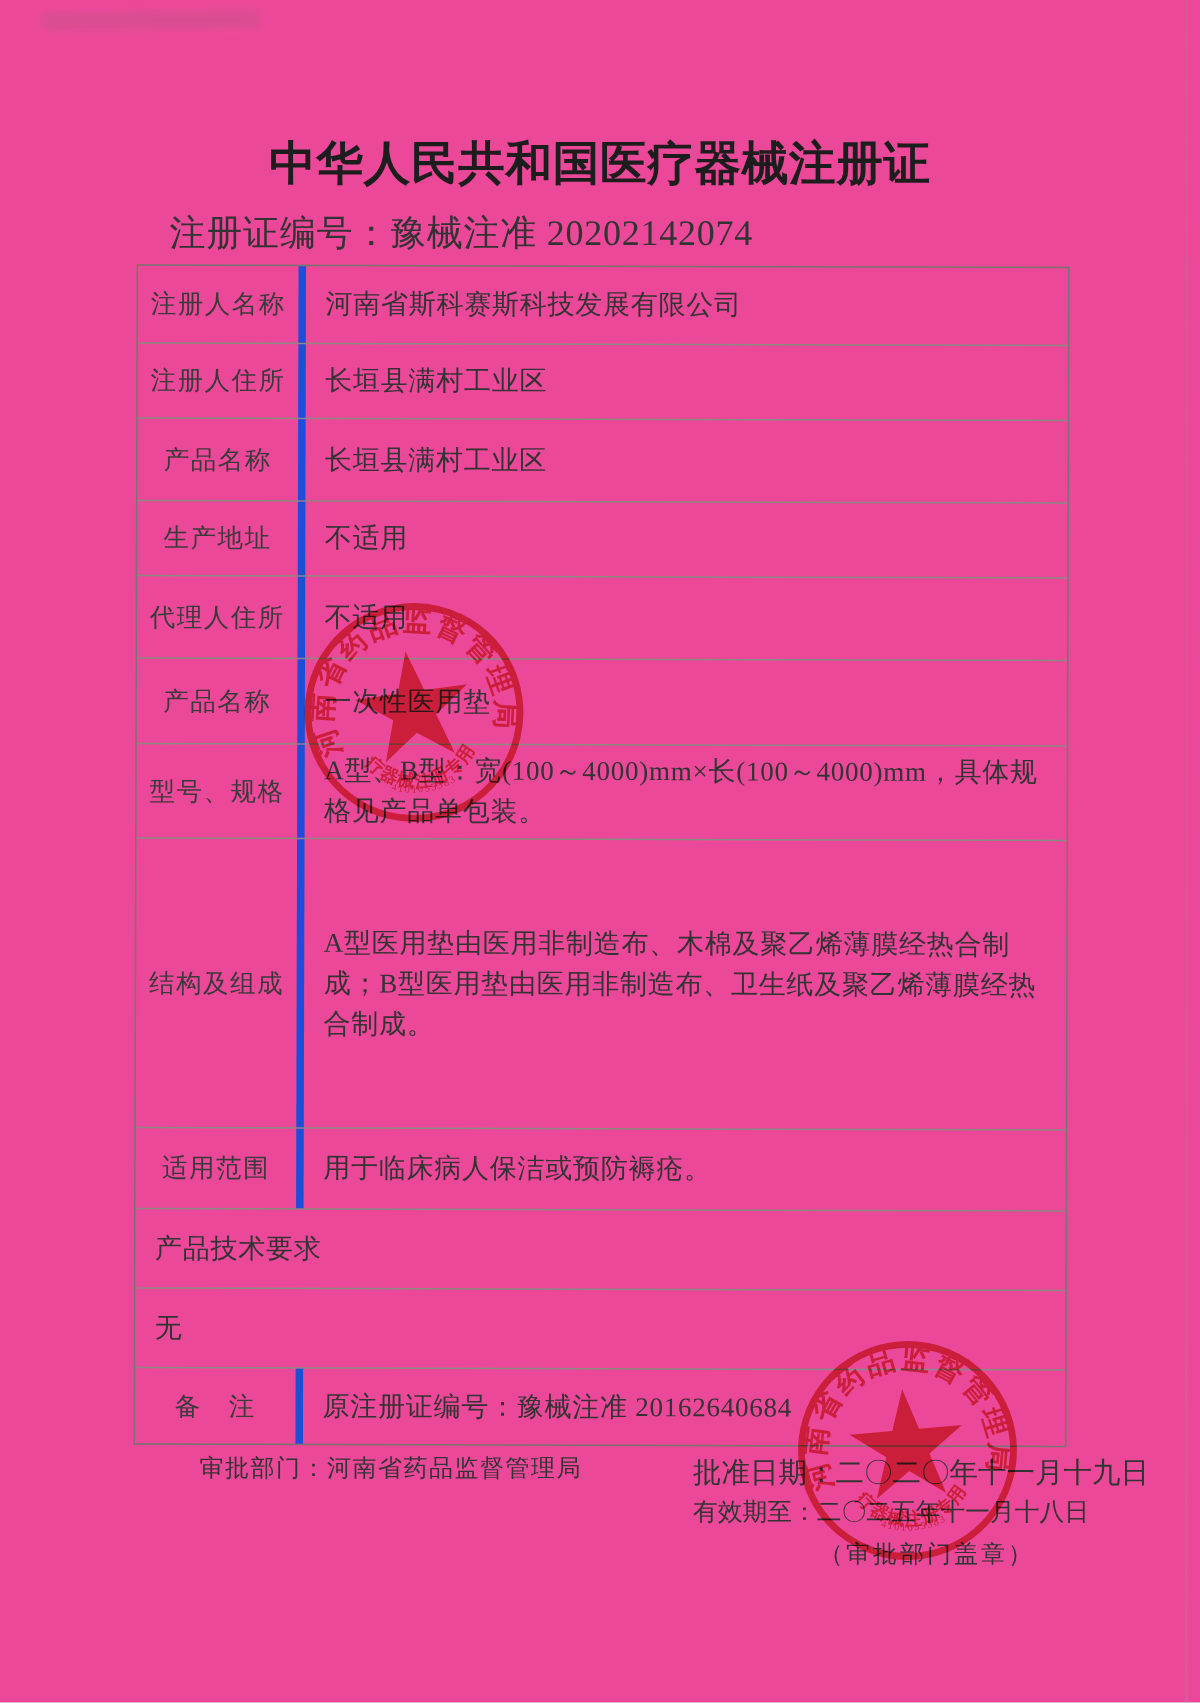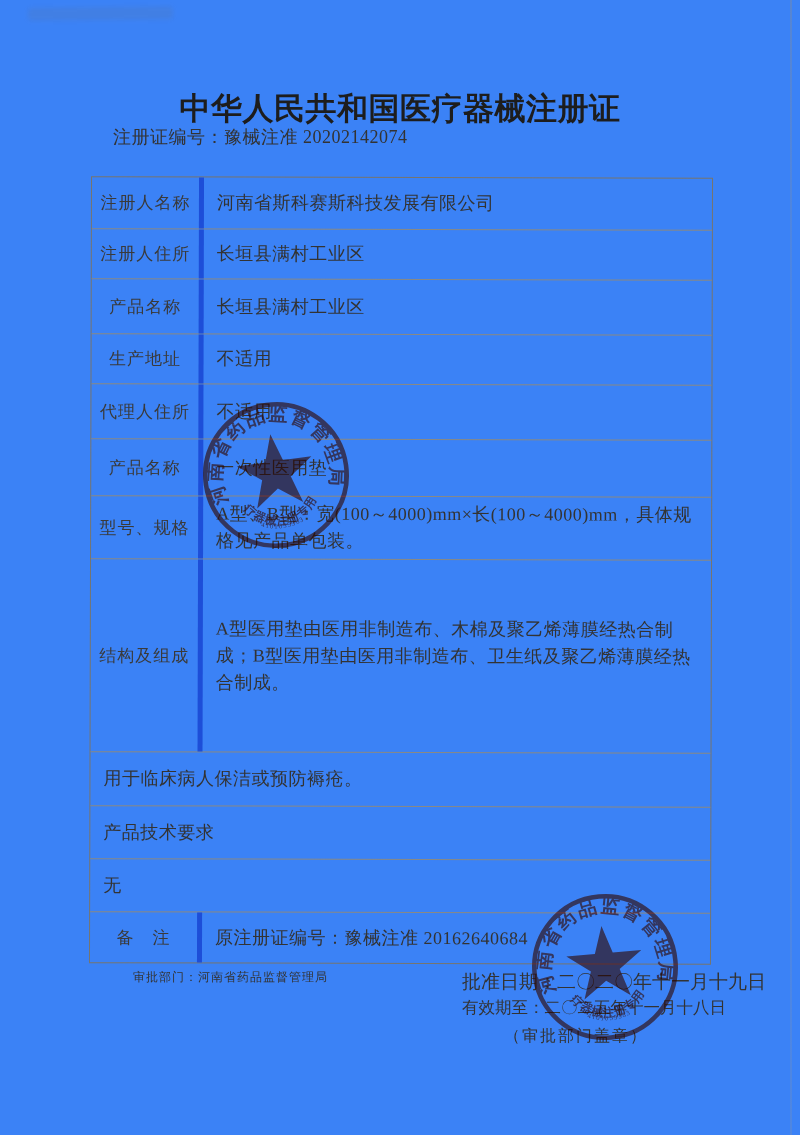--- a/index.html
+++ b/index.html
@@ -6,43 +6,43 @@
   body{
     width:800px;height:1135px;
     background:#f2f2f0;
     font-family:"Liberation Serif","DejaVu Serif",serif;
     color:#2e2e2e;
     overflow:hidden;
   }
   .paper{
     position:relative;
     width:800px;height:1135px;
-    background:#3b82f6;
+    background:#ec4899;
   }
   
   .smudge-top{
     position:absolute;left:28px;top:7px;width:145px;height:13px;
     background:rgba(110,110,110,0.13);
     filter:blur(2px);
     border-radius:4px;
     transform:rotate(-0.6deg);
   }
   .edge-right{
     position:absolute;left:790px;top:0;width:2px;height:1135px;
     background:linear-gradient(180deg,rgba(140,140,140,0.35),rgba(160,160,160,0.10) 40%,rgba(150,150,150,0.22));
   }
   .page-title{
     position:absolute;left:0;top:88px;width:800px;
     text-align:center;
     font-size:31px;font-weight:bold;color:#1d1d1d;
     letter-spacing:0.5px;
   }
   .reg-line{
-    position:absolute;left:113px;top:125px;
-    font-size:18px;color:#333;
+    position:absolute;left:113px;top:139px;
+    font-size:24px;color:#333;
     letter-spacing:0.5px;
   }
   
   .cert-table{
     position:absolute;left:90px;top:177px;width:622px;
     border:1px solid #76756f;
     box-sizing:border-box;
     transform:rotate(0.15deg);
   }
   .trow{
@@ -67,24 +67,24 @@
     font-size:18px;color:#333;
     padding:4px 10px 4px 13px;
     box-sizing:border-box;
     line-height:27px;
     letter-spacing:0.5px;
   }
   .r1{height:52px;}.r2{height:50px;}.r3{height:55px;}.r4{height:50px;}
   .r5{height:55px;}.r6{height:57px;}.r7{height:63px;}.r8{height:193px;}
   .r9{height:54px;}.r10{height:53px;}.r11{height:53px;}.r12{height:50px;}
   
-  .f-dept{position:absolute;left:133px;top:969px;font-size:12px;color:#333;letter-spacing:1px;}
+  .f-dept{position:absolute;left:133px;top:969px;font-size:16px;color:#333;letter-spacing:1px;}
   .f-date{position:absolute;left:462px;top:969px;font-size:19px;color:#333;}
   .f-valid{position:absolute;left:462px;top:997px;font-size:16.5px;color:#333;text-align:right;}
-  .f-sealnote{position:absolute;left:462px;top:1026px;width:228px;text-align:center;font-size:16px;color:#333;letter-spacing:2px;}
+  .f-sealnote{position:absolute;left:462px;top:1026px;width:228px;text-align:right;font-size:16px;color:#333;letter-spacing:2px;}
   
   .stamp{
     position:absolute;width:152px;height:152px;
     mix-blend-mode:multiply;
     opacity:0.88;
     pointer-events:none;
   }
   .stamp-a{left:200px;top:399px;transform:rotate(-8deg);}
   .stamp-b{left:529px;top:891px;transform:rotate(-5deg);}
 </style>
@@ -126,20 +126,21 @@
     </div>
     <div class="trow r7">
       <div class="tlabel">型号、规格</div>
       <div class="tvalue">A型、B型：宽(100～4000)mm×长(100～4000)mm，具体规格见产品单包装。</div>
     </div>
     <div class="trow r8">
       <div class="tlabel">结构及组成</div>
       <div class="tvalue">A型医用垫由医用非制造布、木棉及聚乙烯薄膜经热合制成；B型医用垫由医用非制造布、卫生纸及聚乙烯薄膜经热合制成。</div>
     </div>
     <div class="trow r9">
+      <div class="tlabel">适用范围</div>
       <div class="tvalue">用于临床病人保洁或预防褥疮。</div>
     </div>
     <div class="trow r10">
       <div class="tvalue">产品技术要求</div>
     </div>
     <div class="trow r11">
       <div class="tvalue">无</div>
     </div>
     <div class="trow r12">
       <div class="tlabel">备　注</div>

